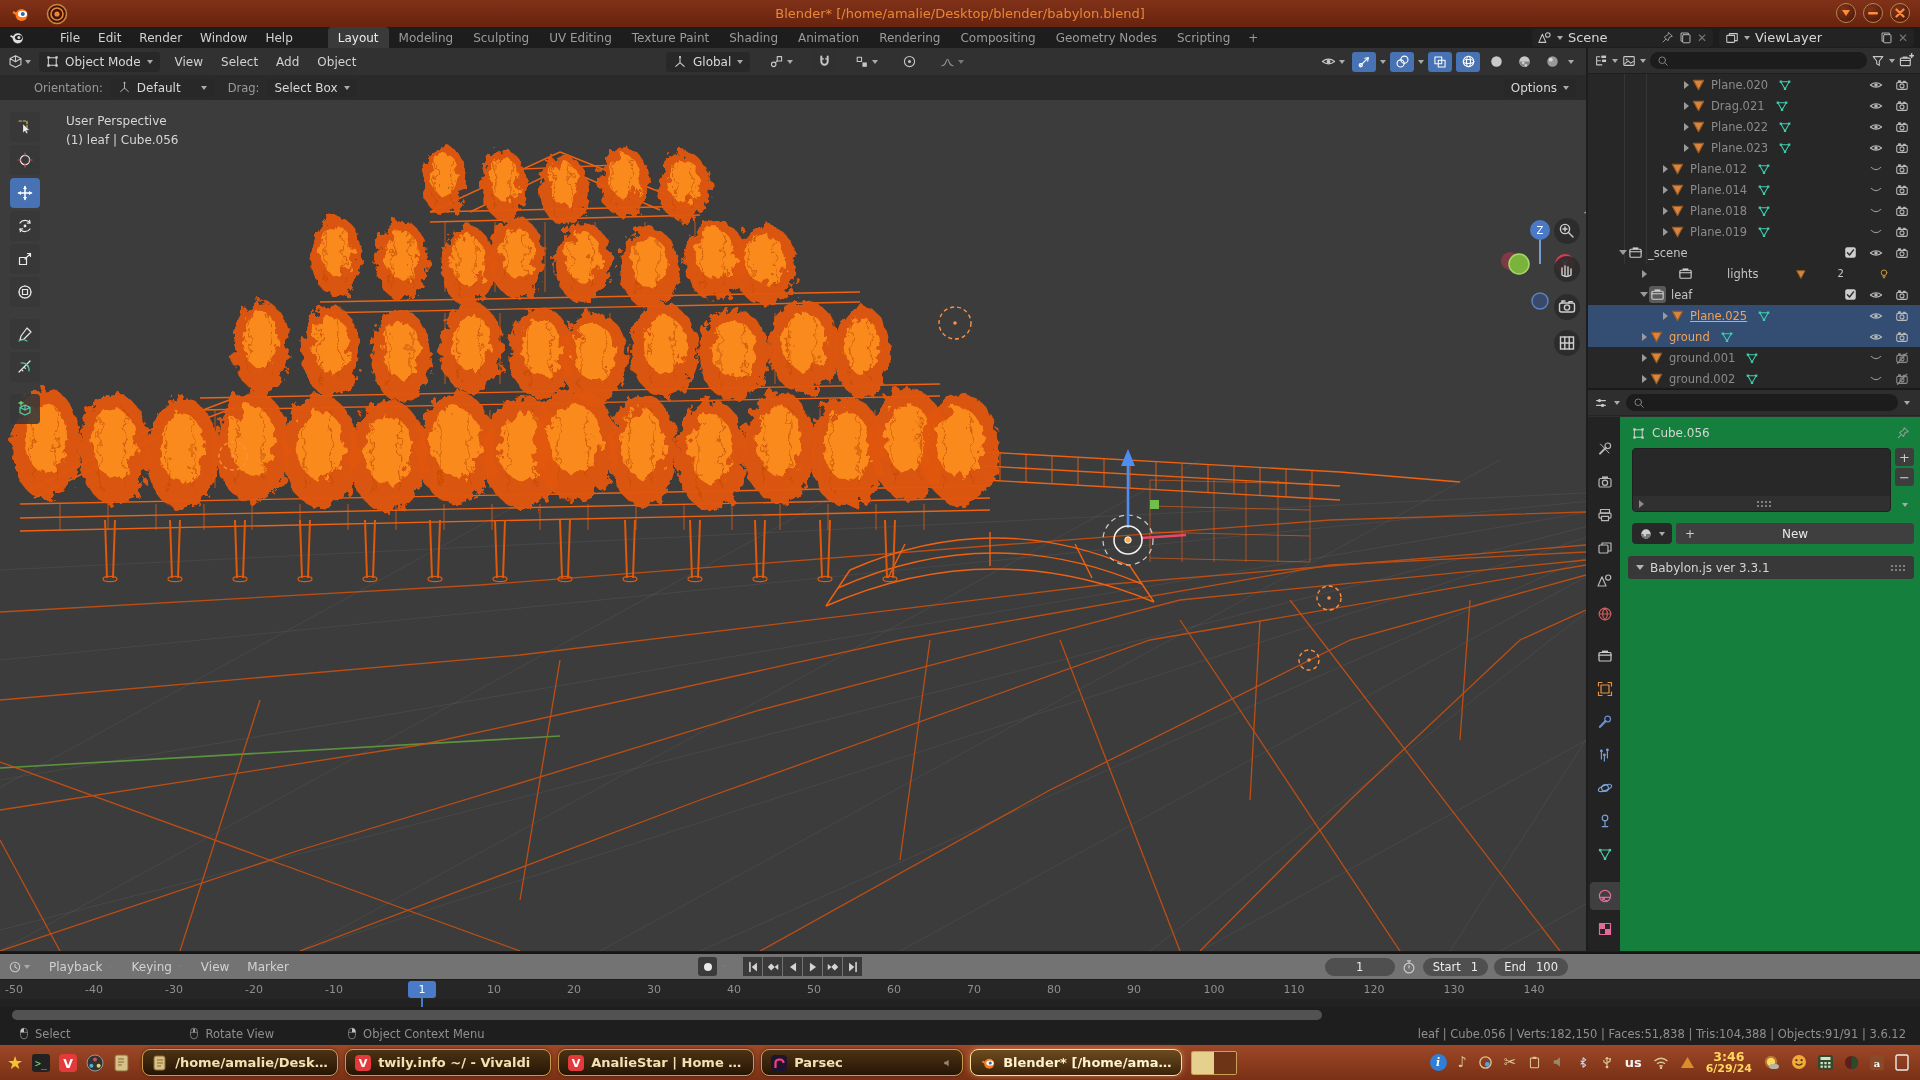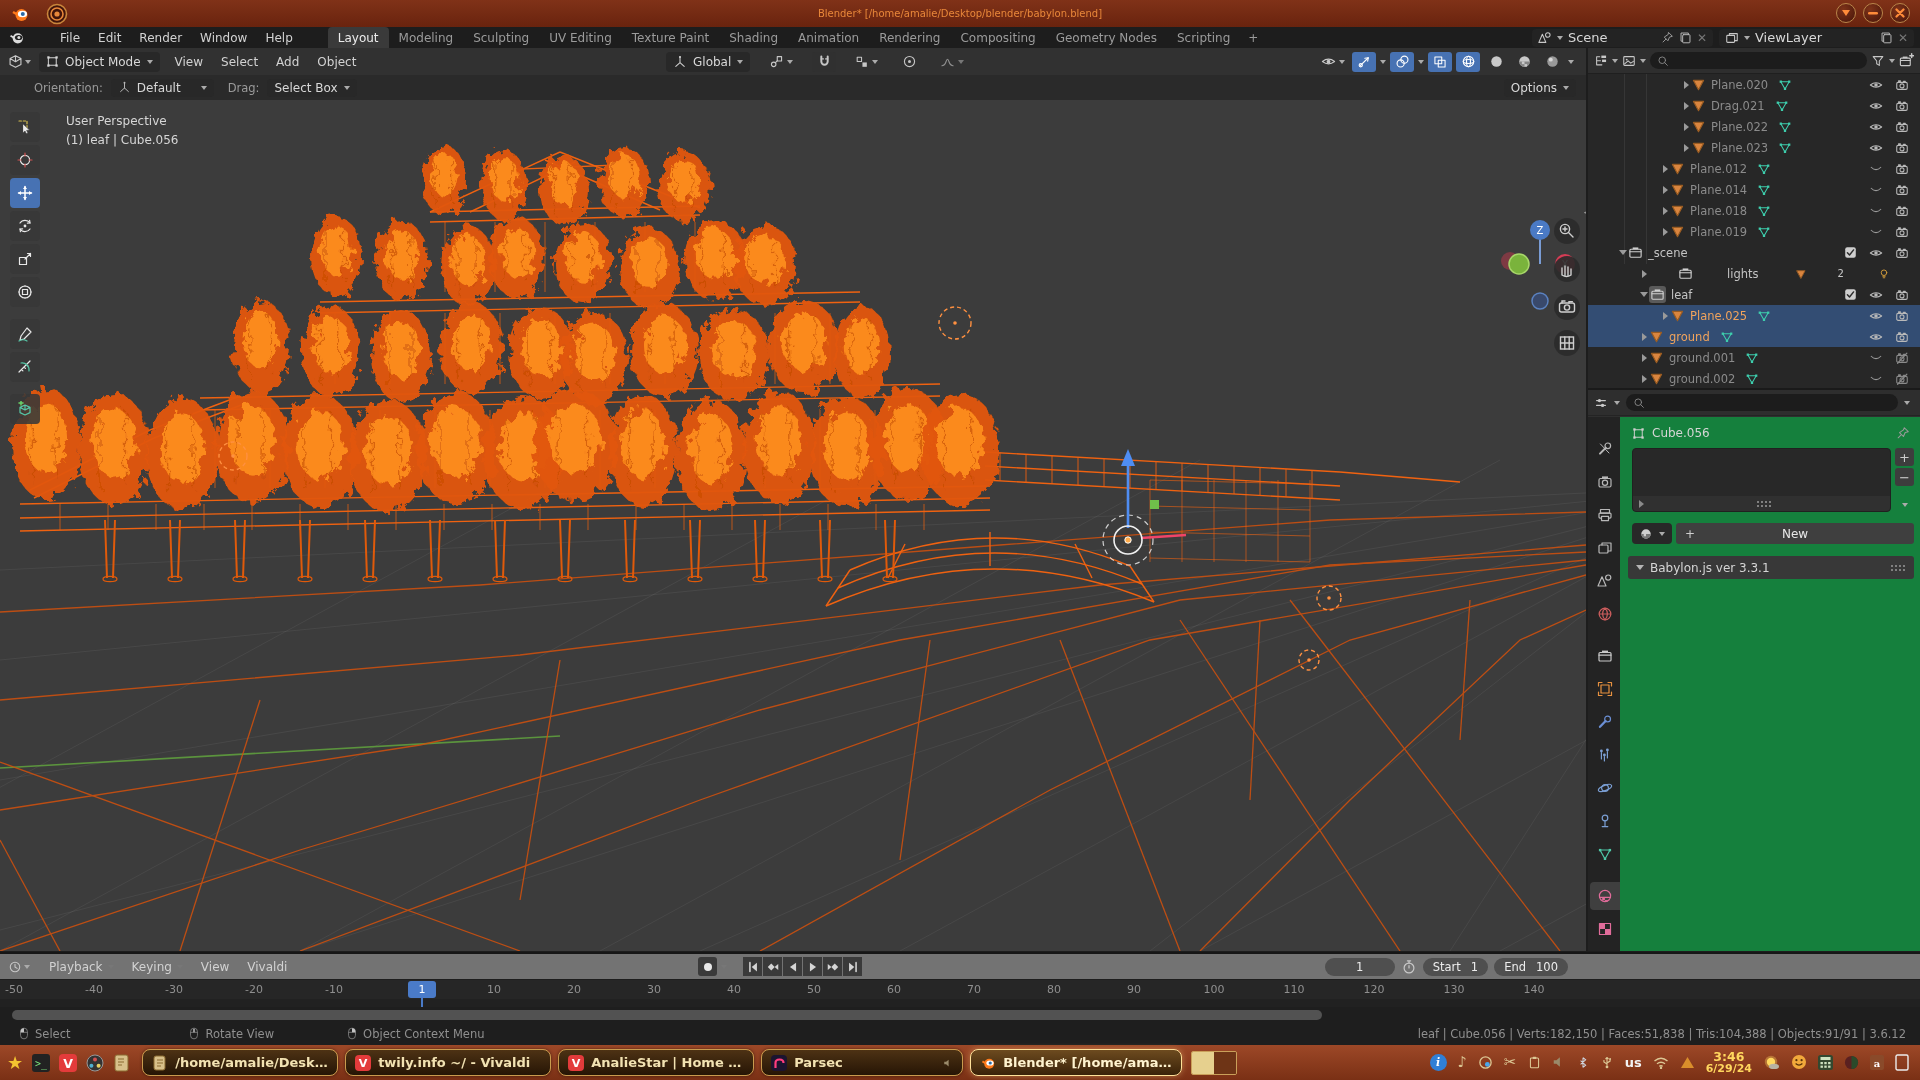--- a/index.html
+++ b/index.html
@@ -6,21 +6,21 @@
 html,body{width:1920px;height:1080px;overflow:hidden}
 body{font-family:"DejaVu Sans","Liberation Sans",sans-serif;background:#101010;position:relative}
 .screen{position:absolute;inset:0;width:1920px;height:1080px;background:#1d1d1d}
 svg{display:block}
 .ico{display:inline-flex;align-items:center;justify-content:center;flex:none}
 .caret{width:0;height:0;border-left:3.5px solid transparent;border-right:3.5px solid transparent;border-top:4px solid #ababab;flex:none}
 .caret.dim{border-top-color:#777}
 
 .titlebar{position:absolute;left:0;top:0;width:1920px;height:27px;background:linear-gradient(#803218,#69230e);display:flex;align-items:center}
 .tb-icons{display:flex;gap:16px;margin-left:10px;align-items:center}
-.tb-title{position:absolute;left:50%;transform:translateX(-50%);color:#e8873a;font-size:10px;white-space:nowrap}
+.tb-title{position:absolute;left:50%;transform:translateX(-50%);color:#e8873a;font-size:13px;white-space:nowrap}
 .tb-btns{position:absolute;right:10px;top:3px;display:flex;gap:7px}
 .tb-btn{width:20px;height:20px;border-radius:50%;background:radial-gradient(circle at 35% 30%,#7e3319,#47150a);border:1.5px solid #b9854a;display:flex;align-items:center;justify-content:center}
 
 .topbar{position:absolute;left:0;top:27px;width:1920px;height:21px;background:#1d1d1d;display:flex;align-items:center;font-size:12px}
 #topbar-menus{display:flex;align-items:center;margin-left:26px;height:100%}
 .menu-item{padding:0 9px;color:#d2d2d2;height:100%;display:flex;align-items:center}
 #ws-tabs{display:flex;align-items:center;margin-left:26px;height:100%}
 .ws-tab{padding:4px 10px;color:#9b9b9b;height:21px;display:flex;align-items:center;border-radius:4px 4px 0 0}
 .ws-tab.active{background:#3a3a3a;color:#ececec}
 .ws-add{color:#9b9b9b;padding:0 8px}
@@ -1308,21 +1308,21 @@
         </div>
         <div class="ol-row selected" style="padding-left: 72px;">
           <span class="disc">
             <span class="tri-r"></span>
           </span>
           <span class="ico">
             <svg width="15" height="15" viewBox="0 0 16 16" style="color:#d0d0d0" fill="none" stroke="currentColor" stroke-width="1.2" stroke-linecap="round" stroke-linejoin="round">
               <path d="M2.6 3.6 h10.8 L8 13.6 Z" fill="#d9853f" stroke="#9a5c22"></path>
             </svg>
           </span>
-          <span class="lbl" style="color: rgb(240, 163, 92);">Plane.025</span>
+          <span class="lbl" style="color: rgb(240, 163, 92); text-decoration: underline;">Plane.025</span>
           <span class="ico" style="margin-left: 10px;">
             <svg width="14" height="14" viewBox="0 0 16 16" style="color:#3ecfae" fill="none" stroke="currentColor" stroke-width="1.2" stroke-linecap="round" stroke-linejoin="round">
               <path d="M3.2 4.2 h9.6 L8 12.6 Z" stroke="#3ecfae"></path>
               <rect x="1.9" y="2.9" width="2.6" height="2.6" fill="#3ecfae" stroke="none"></rect>
               <rect x="11.5" y="2.9" width="2.6" height="2.6" fill="#3ecfae" stroke="none"></rect>
               <rect x="6.7" y="11.1" width="2.6" height="2.6" fill="#3ecfae" stroke="none"></rect>
             </svg>
           </span>
           <span class="ol-right">
             <span class="ol-slot"></span>
@@ -1667,21 +1667,21 @@
             <span class="caret dim" style="margin-left: 5px;"></span>
           </span>
           <span class="menu-item">
             <span>Keying</span>
             <span class="caret dim" style="margin-left: 5px;"></span>
           </span>
           <span class="menu-item">
             <span>View</span>
           </span>
           <span class="menu-item">
-            <span>Vivaldi</span>
+            <span>Marker</span>
           </span>
         </div>
       <div class="tl-center">
         <span class="tbtn" style="border-radius:3px">
             <svg width="10" height="10">
               <circle cx="5" cy="5" r="4" fill="#e8e8e8"></circle>
             </svg>
           </span>
         <span class="caret dim"></span>
         <div style="display:flex;gap:1px;margin-left:12px" id="transport">

